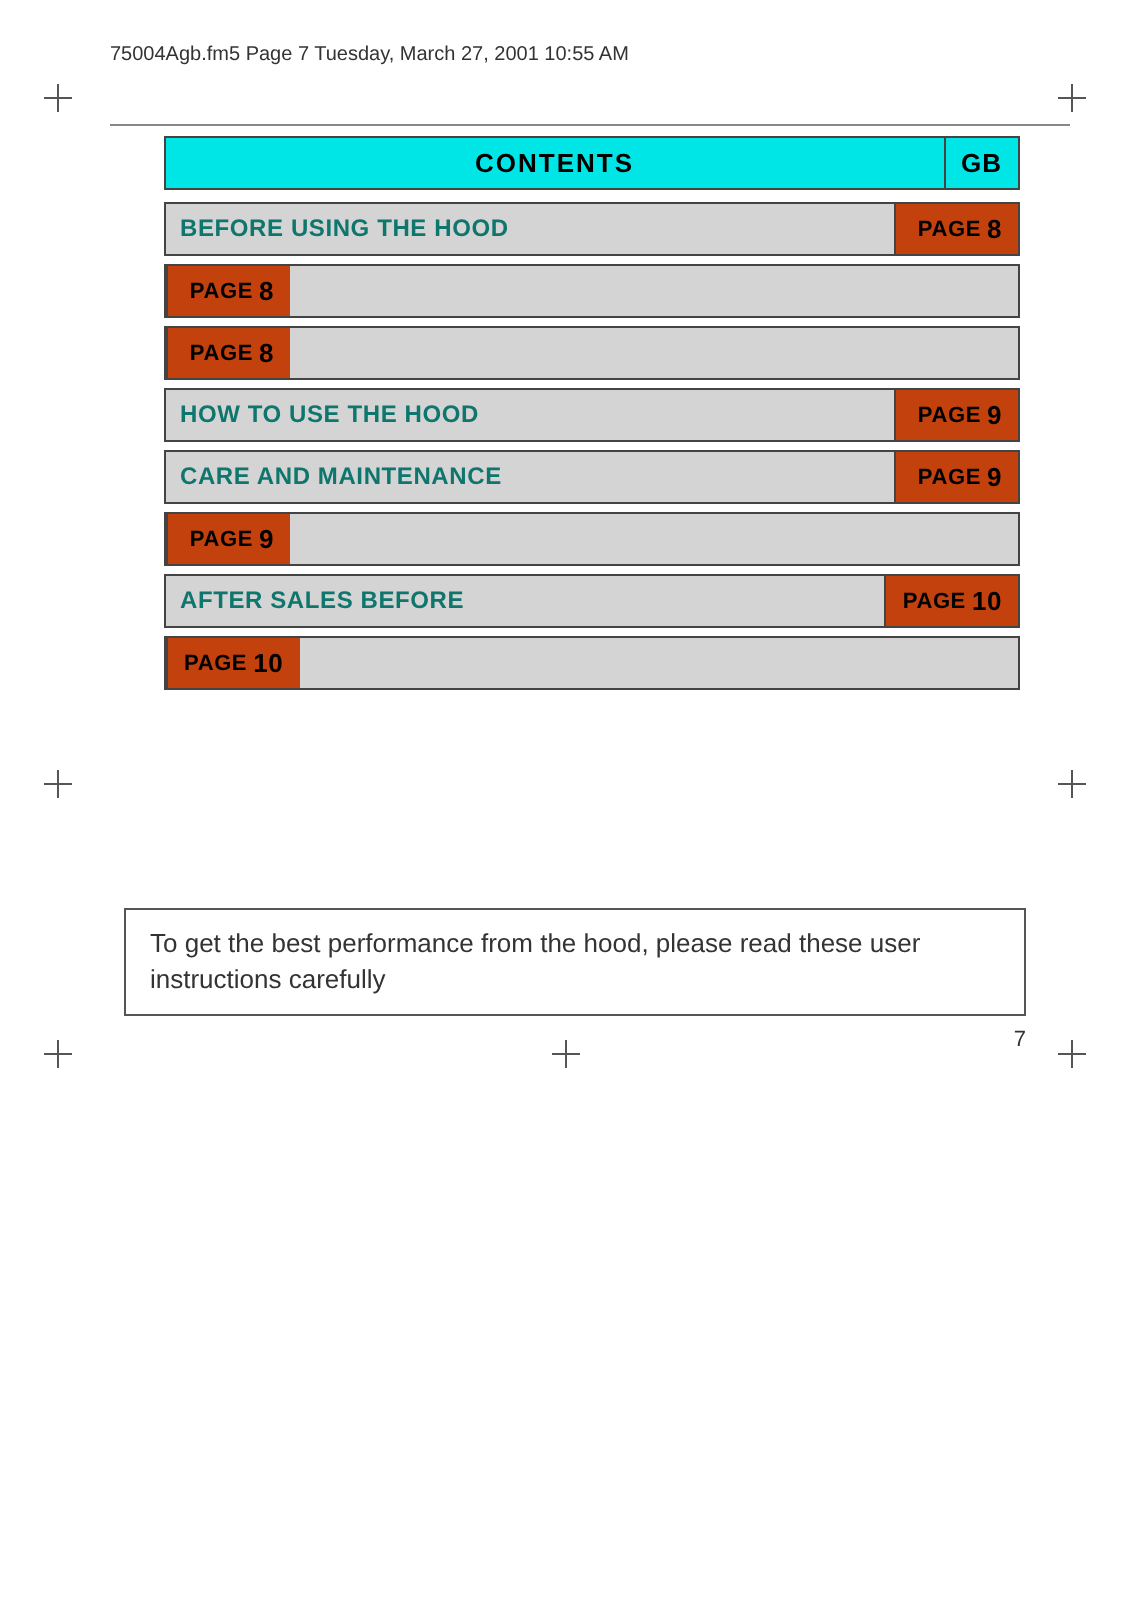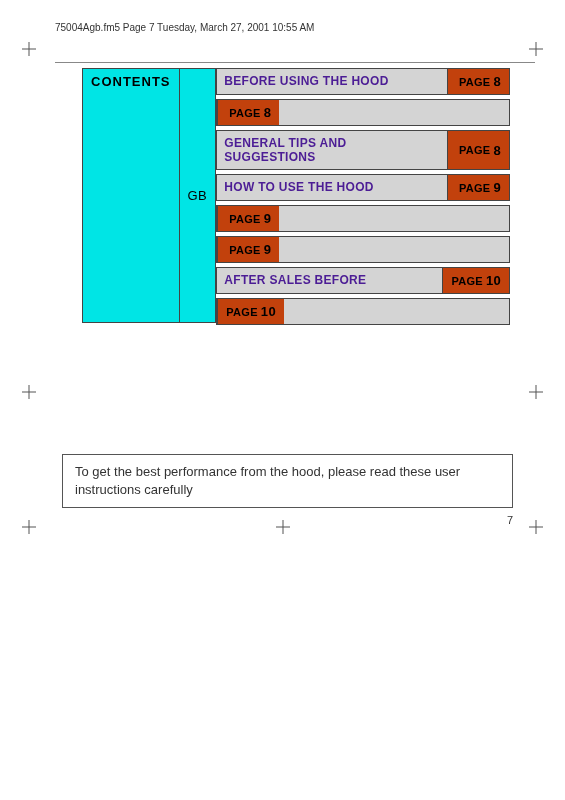--- a/index.html
+++ b/index.html
@@ -66,20 +66,21 @@
     .crosshair-bm { bottom: 42px; left: 50%; transform: translateX(-50%); }
     .crosshair-br { bottom: 42px; right: 22px; }
 
     
     .content {
       position: absolute;
       top: 68px;
       left: 82px;
       right: 55px;
       display: flex;
+      flex-direction: column;
       gap: 0;
     }
 
     
     .contents-header {
       display: flex;
       align-items: stretch;
       margin-bottom: 6px;
     }
     .contents-title {
@@ -89,42 +90,42 @@
       font-size: 13px;
       font-weight: bold;
       padding: 5px 8px;
       border: 1.5px solid #444;
       letter-spacing: 1px;
     }
     .contents-gb {
       background: #00e5e5;
       padding: 5px 8px;
       font-size: 13px;
-      font-weight: normal;
+      font-weight: bold;
       border: 1.5px solid #444;
       border-left: none;
       letter-spacing: 0.5px;
       display: flex;
       align-items: center;
     }
 
     
     .toc-row {
       display: flex;
       align-items: stretch;
       margin-bottom: 4px;
       border: 1.5px solid #444;
       background: #d4d4d4;
     }
     .toc-label {
       flex: 1;
       font-size: 12px;
       font-weight: bold;
       padding: 5px 7px;
-      color: #4c1d95;
+      color: #0f766e;
       letter-spacing: 0.3px;
     }
     .toc-page {
       background: #c2410c;
       padding: 5px 8px;
       font-size: 11px;
       font-weight: bold;
       display: flex;
       align-items: center;
       white-space: nowrap;
@@ -206,34 +207,34 @@
             <span class="page-num">8</span>
           </div>
         </div>
         <div class="toc-row">
           <div class="toc-page">
             <span>PAGE </span>
             <span class="page-num">8</span>
           </div>
         </div>
         <div class="toc-row">
-          <div class="toc-label">GENERAL TIPS AND SUGGESTIONS</div>
           <div class="toc-page">
             <span>PAGE </span>
             <span class="page-num">8</span>
           </div>
         </div>
         <div class="toc-row">
           <div class="toc-label">HOW TO USE THE HOOD</div>
           <div class="toc-page">
             <span>PAGE </span>
             <span class="page-num">9</span>
           </div>
         </div>
         <div class="toc-row">
+          <div class="toc-label">CARE AND MAINTENANCE</div>
           <div class="toc-page">
             <span>PAGE </span>
             <span class="page-num">9</span>
           </div>
         </div>
         <div class="toc-row">
           <div class="toc-page">
             <span>PAGE </span>
             <span class="page-num">9</span>
           </div>

